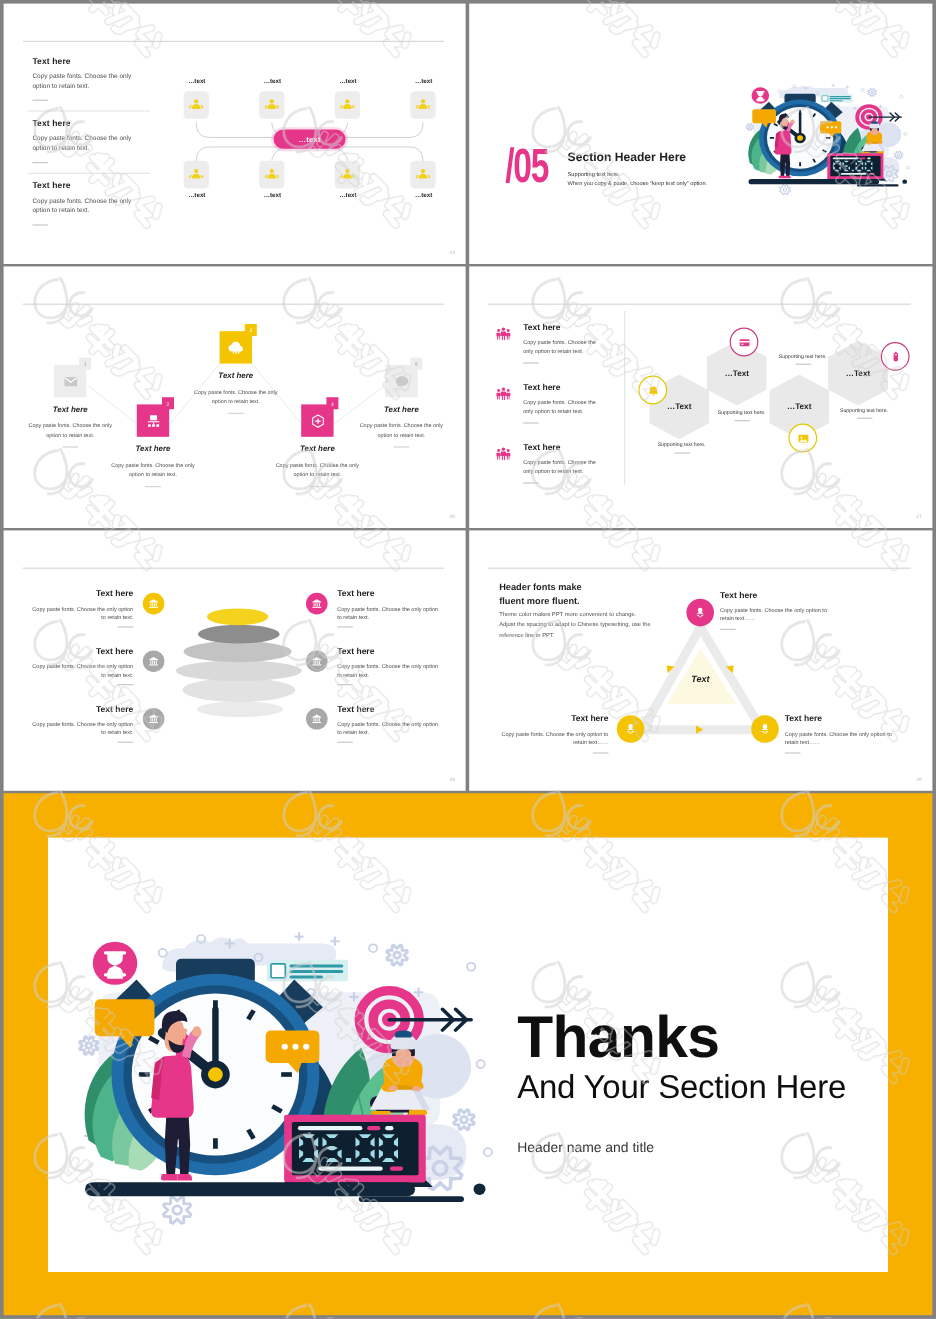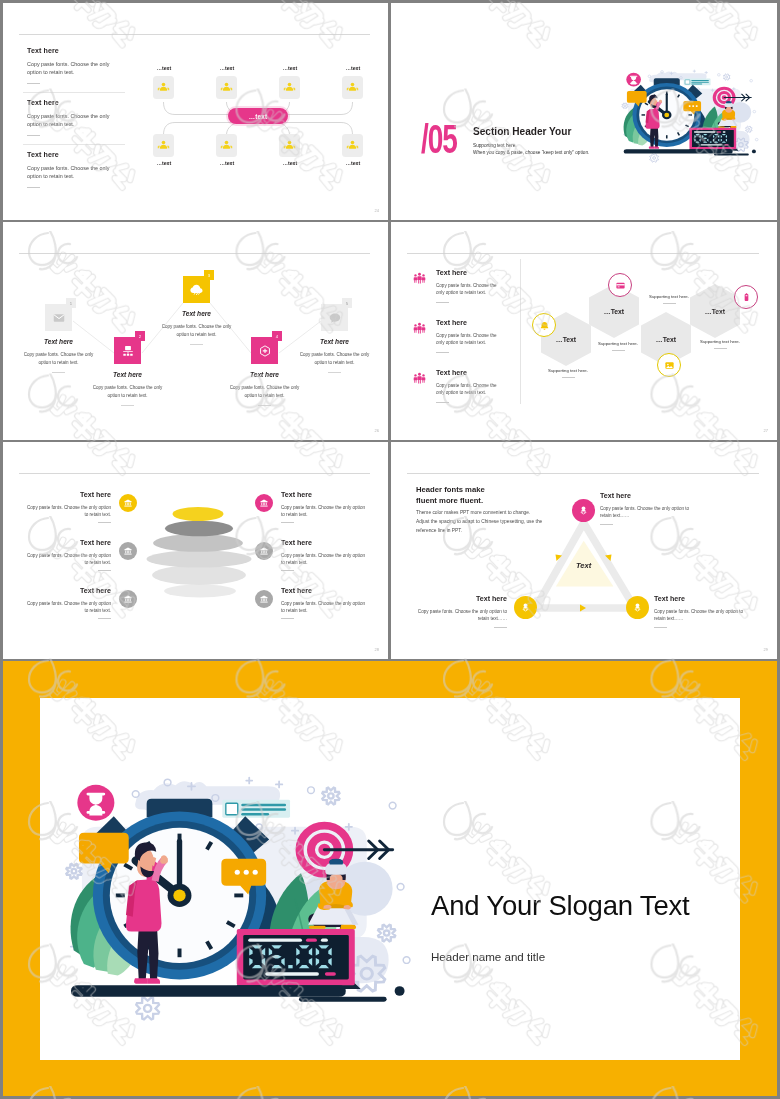--- a/index.html
+++ b/index.html
@@ -244,21 +244,21 @@
             <path d="M20.8 12.5c1 0 1.8.8 1.8 1.8v2.9h-2.4c-.1-1.9-.7-3.5-1.7-4.7z" opacity=".85"></path>
           </g>
         </svg>
     </div>
     <div class="mm-lab" style="left:330px;top:157px;">…text</div>
 
     <div class="pgnum" style="right:9px;bottom:7px;">24</div>
   </div>
   <div class="slide s2" id="S2">
     <div class="s2num">/05</div>
-    <div class="s2title">Section Header Your</div>
+    <div class="s2title">Section Header Here</div>
     <div class="s2sub" style="top:139.5px;">Supporting text here.</div>
     <div class="s2sub" style="top:147px;">When you copy &amp; paste, choose “keep text only” option.</div>
     <div class="s2art">
         <svg class="illus" viewBox="0 0 360 250" preserveAspectRatio="none">
 <g>
 <path d="M72,36 q2,-13 18,-12 q9,-11 22,-5 q8,-8 18,-1 q7,-6 13,2 l62,0 q12,0 12,9 q0,10 -12,10 l-88,0 q-6,7 -16,4 q-10,7 -20,1 q-12,1 -9,-8z" fill="#e6eaf4"></path>
 <path d="M34,62 l254,0 q16,0 16,16 l0,84 q0,16 -16,16 l-254,0 q-16,0 -16,-16 l0,-84 q0,-16 16,-16z" fill="#edf0f7"></path>
 <circle cx="302" cy="126" r="28" fill="#dde3f0"></circle>
 <rect x="242" y="112" width="62" height="30" rx="15" fill="#dde3f0"></rect>
 <path d="M240,200 q0,-24 26,-24 l34,0 q26,0 26,24 q0,24 -26,24 l-34,0 q-26,0 -26,-24z" fill="#e6eaf4"></path>
@@ -1067,21 +1067,22 @@
 <path d="M57,91 q-2,-15 13,-16 q14,-1 15,10 q-9,-3 -15,1 q-6,3 -7,9z" fill="#1d1d35"></path>
 <path d="M64,101 q1,11 9,12 q8,0 9,-7 q-9,1 -18,-5z" fill="#1d1d35"></path>
 </g>
 <g>
 <path d="M14,226 q-7,0 -7,6 q0,6 7,6 l262,0 q7,0 7,-6 q0,-6 -7,-6z" fill="#11263a"></path>
 <rect x="236" y="238" width="88" height="5" rx="2.5" fill="#11263a"></rect>
 <circle cx="337" cy="232" r="5" fill="#11263a"></circle>
 </g>
 </svg>
         </div>
-      <div class="s7slogan">And Your Slogan Text</div>
+      <div class="s7thanks">Thanks</div>
+      <div class="s7slogan">And Your Section Here</div>
       <div class="s7speaker">Header name and title</div>
     </div>
   </div>
   <svg class="wm" xmlns="http://www.w3.org/2000/svg" width="780" height="1099" viewBox="0 0 780 1099" preserveAspectRatio="none">
 <defs>
 <mask id="wmmask" maskUnits="userSpaceOnUse" x="0" y="0" width="780" height="1099">
 <rect x="0" y="0" width="780" height="1099" fill="#000"></rect>
 <g fill="url(#wmtile)">
 <rect x="0" y="0" width="780" height="1099"></rect>
 </g>

